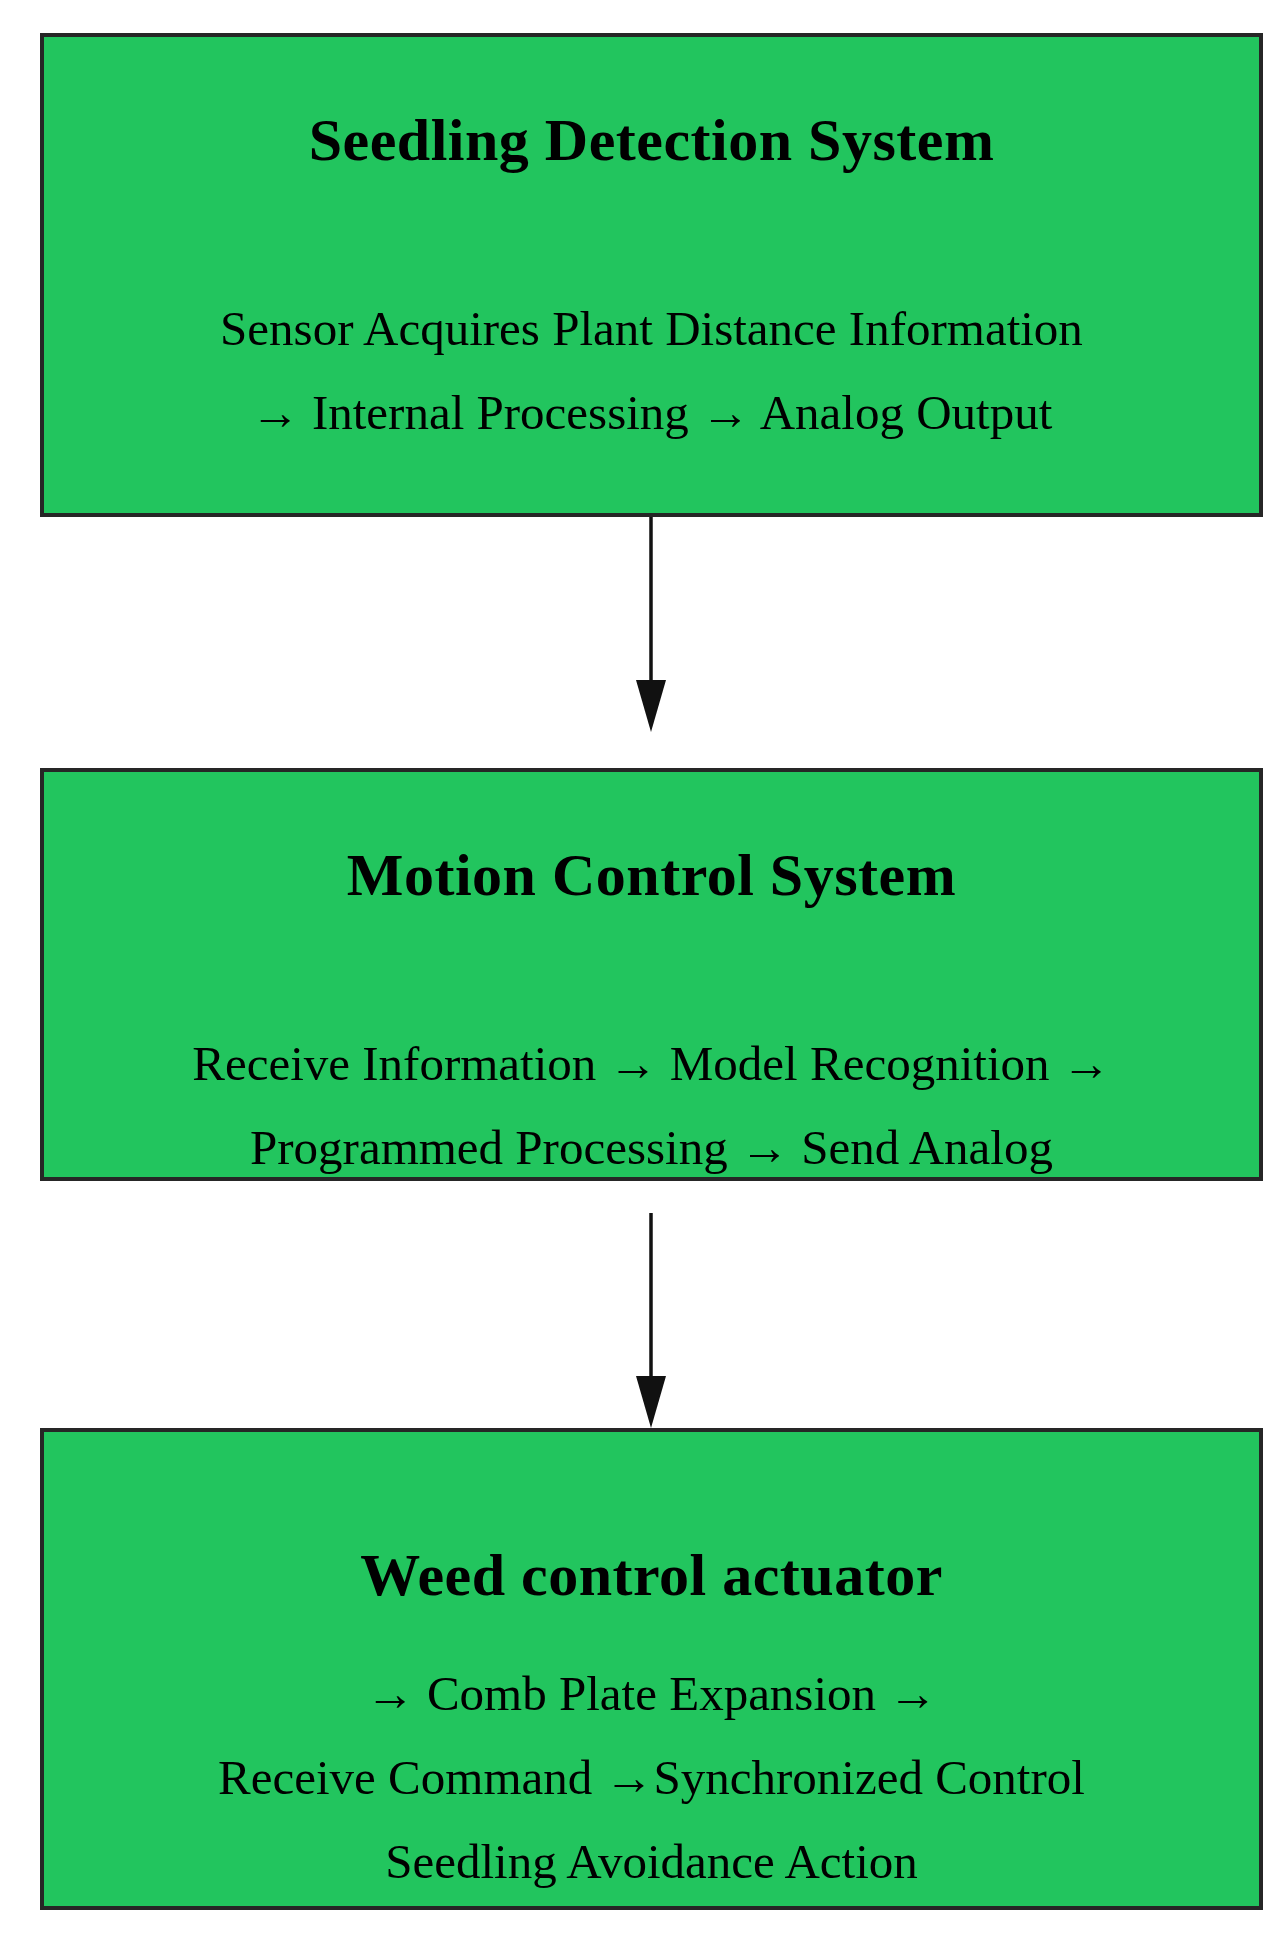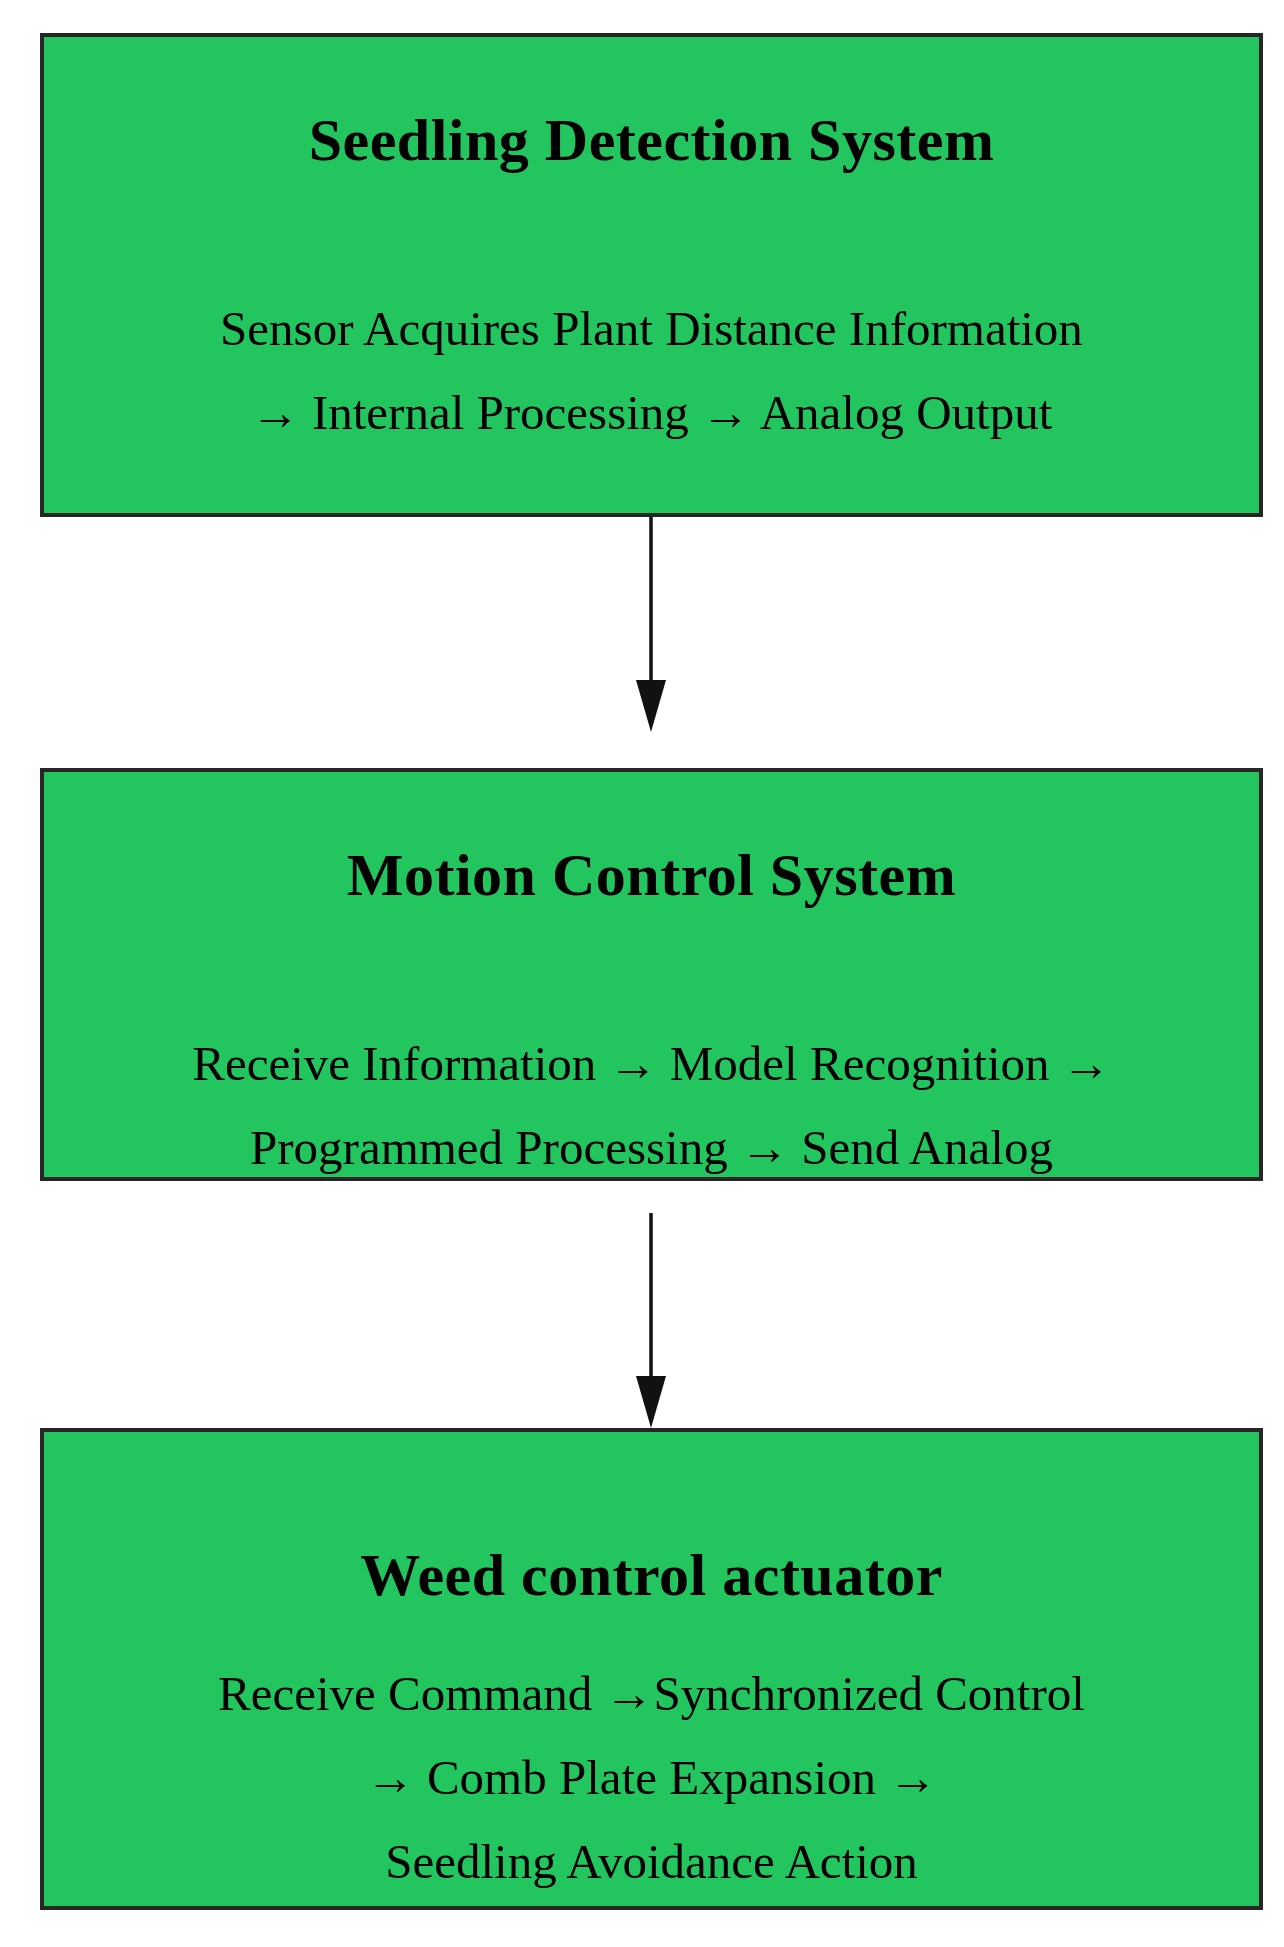--- a/index.html
+++ b/index.html
@@ -80,19 +80,19 @@
   </section>
 
   <svg class="arrow arrow2" viewBox="0 0 44 215" xmlns="http://www.w3.org/2000/svg">
     <line x1="22" y1="0" x2="22" y2="168" stroke="#111111" stroke-width="3.5"></line>
     <polygon points="7,163 37,163 22,215" fill="#111111"></polygon>
   </svg>
 
   <section class="box box3">
     <h2 class="box-title">Weed control actuator</h2>
     <p class="box-body">
+      <span class="line">→ Comb Plate Expansion →</span>
       <span class="line">Receive Command →Synchronized Control</span>
-      <span class="line">→ Comb Plate Expansion →</span>
       <span class="line">Seedling Avoidance Action</span>
     </p>
   </section>
 
 </div>
 
 </body></html>

